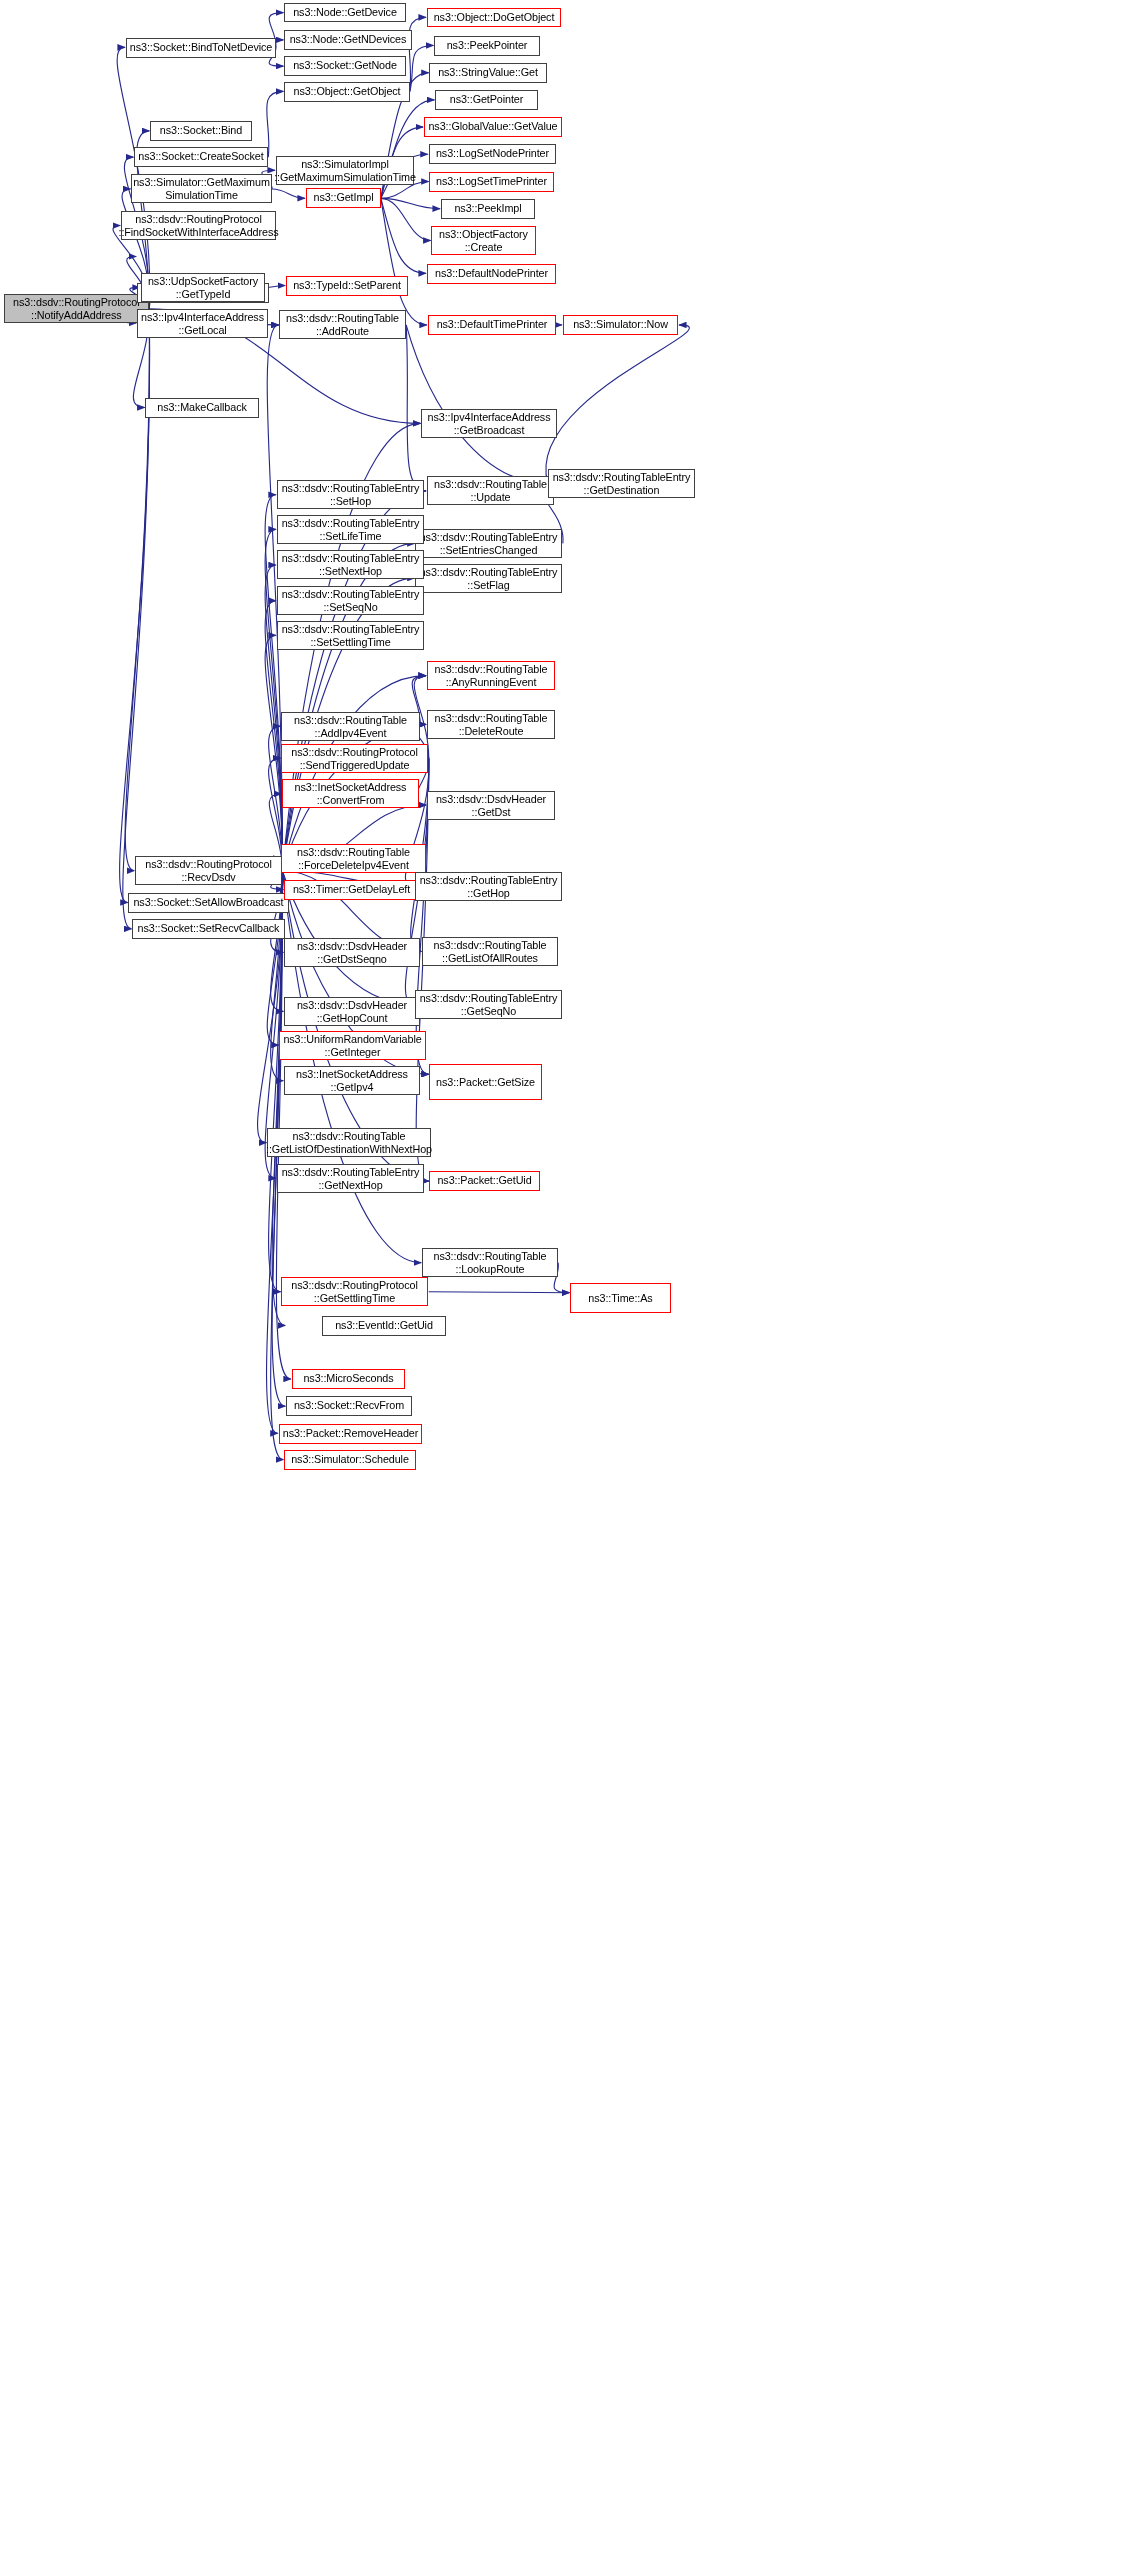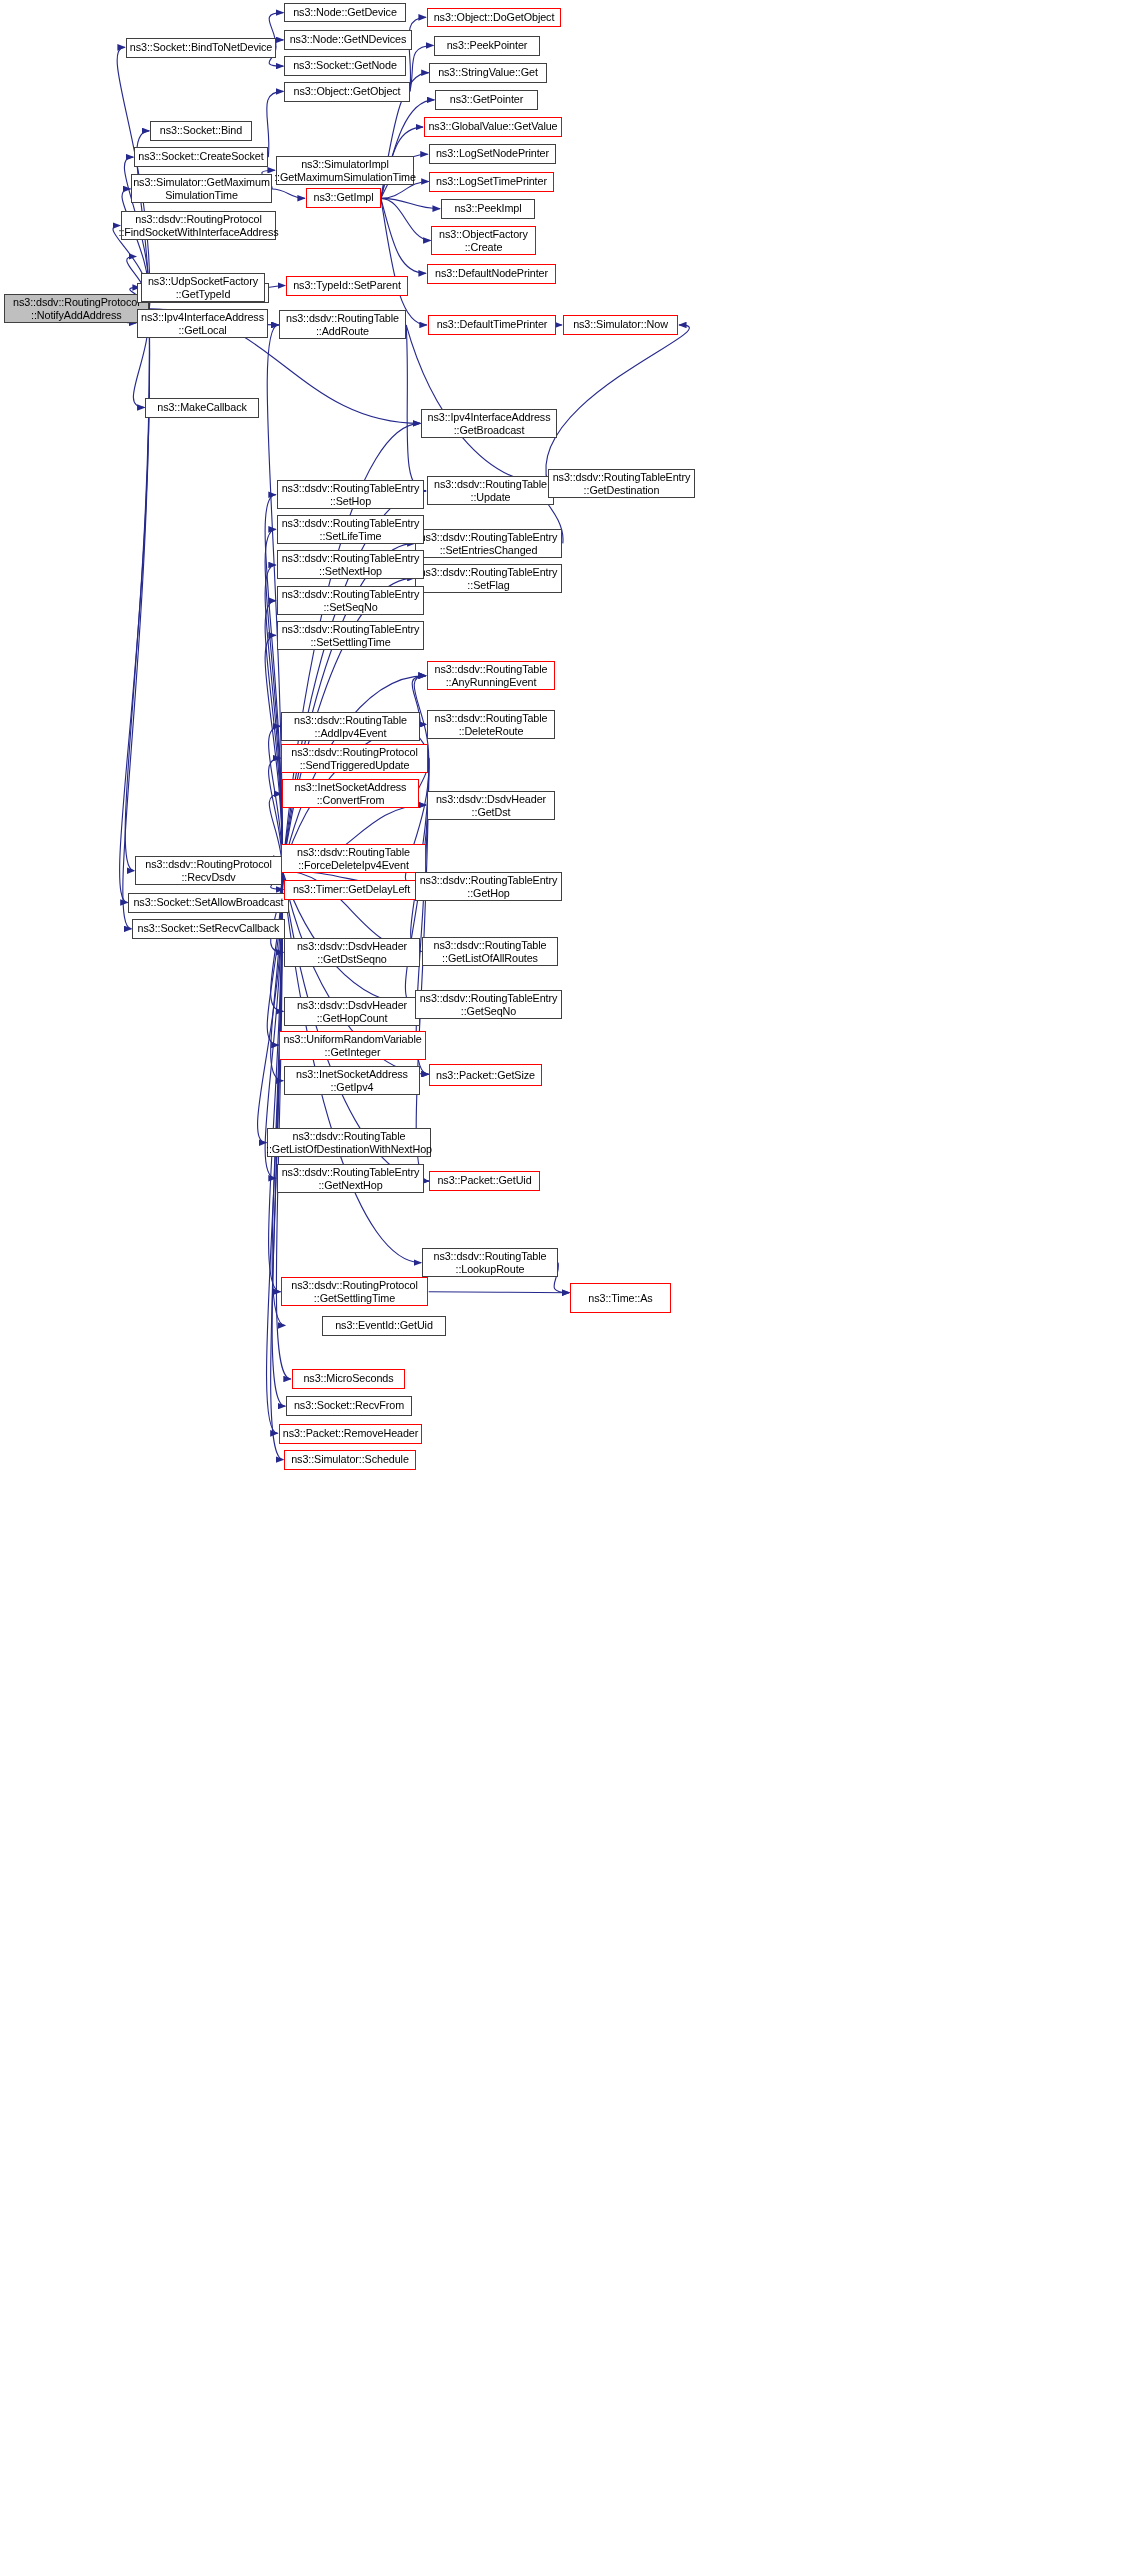--- a/index.html
+++ b/index.html
@@ -197,21 +197,21 @@
       <div class="node" style="left: 422px; top: 937px; width: 136px; height: 29px;">ns3::dsdv::RoutingTable
 ::GetListOfAllRoutes</div>
       <div class="node" style="left: 284px; top: 997px; width: 136px; height: 29px;">ns3::dsdv::DsdvHeader
 ::GetHopCount</div>
       <div class="node" style="left: 415px; top: 990px; width: 147px; height: 29px;">ns3::dsdv::RoutingTableEntry
 ::GetSeqNo</div>
       <div class="node red" style="left: 279px; top: 1031px; width: 147px; height: 29px;">ns3::UniformRandomVariable
 ::GetInteger</div>
       <div class="node" style="left: 284px; top: 1066px; width: 136px; height: 29px;">ns3::InetSocketAddress
 ::GetIpv4</div>
-      <div class="node red" style="left: 429px; top: 1064px; width: 113px; height: 22px;">ns3::Packet::GetSize</div>
+      <div class="node red" style="left: 429px; top: 1064px; width: 113px; height: 36px;">ns3::Packet::GetSize</div>
       <div class="node" style="left: 267px; top: 1128px; width: 164px; height: 29px;">ns3::dsdv::RoutingTable
 ::GetListOfDestinationWithNextHop</div>
       <div class="node" style="left: 277px; top: 1164px; width: 147px; height: 29px;">ns3::dsdv::RoutingTableEntry
 ::GetNextHop</div>
       <div class="node red" style="left: 429px; top: 1171px; width: 111px; height: 19.7px;">ns3::Packet::GetUid</div>
       <div class="node" style="left: 422px; top: 1248px; width: 136px; height: 29px;">ns3::dsdv::RoutingTable
 ::LookupRoute</div>
       <div class="node red" style="left: 281px; top: 1277px; width: 147px; height: 29px;">ns3::dsdv::RoutingProtocol
 ::GetSettlingTime</div>
       <div class="node red" style="left: 570px; top: 1283px; width: 101px; height: 30px;">ns3::Time::As</div>

